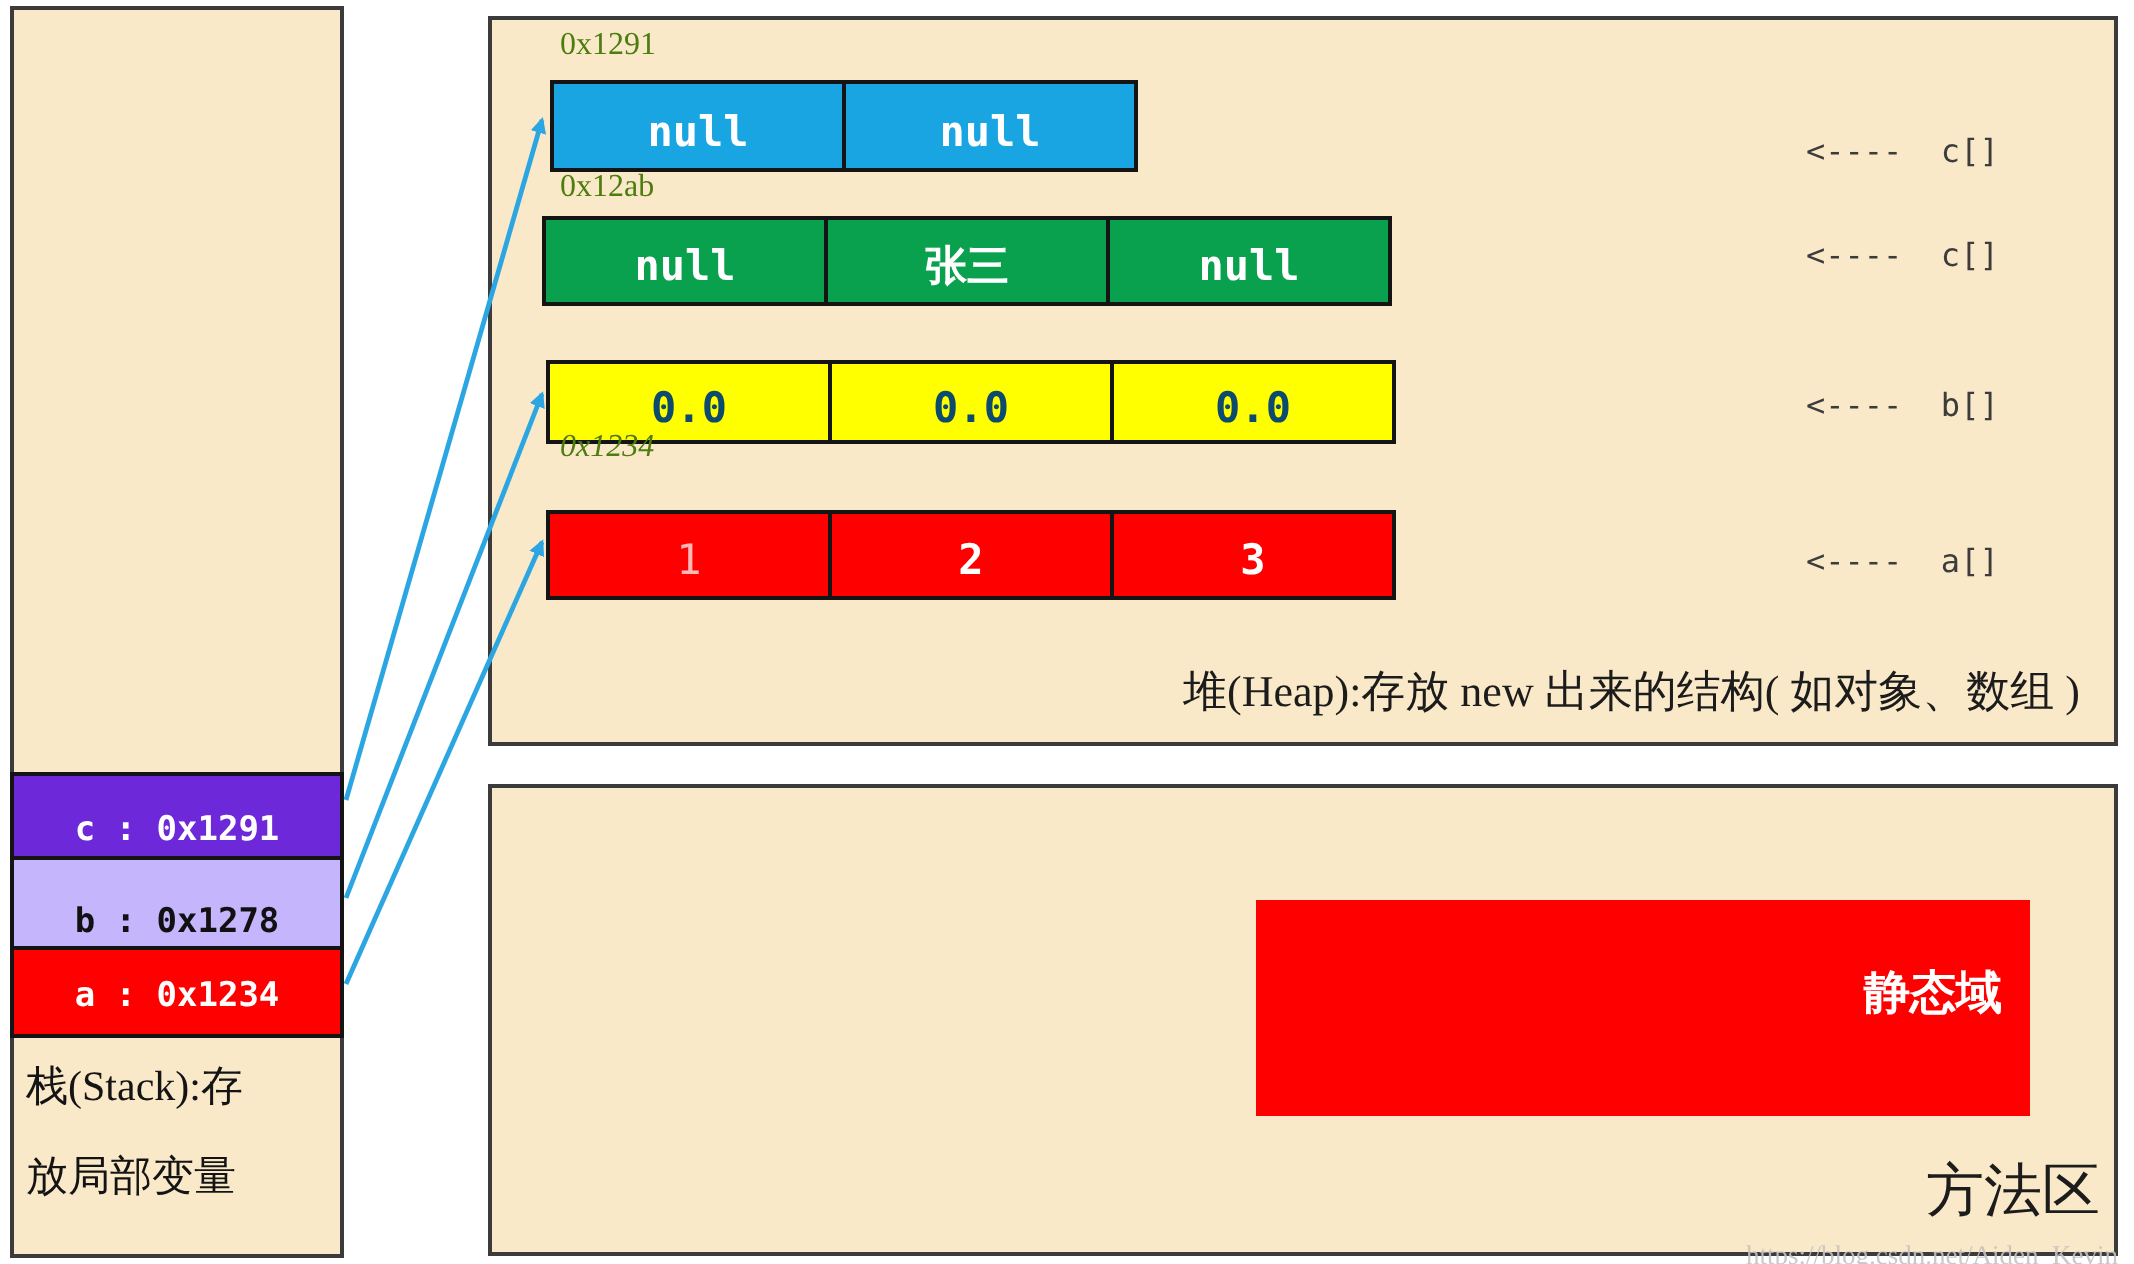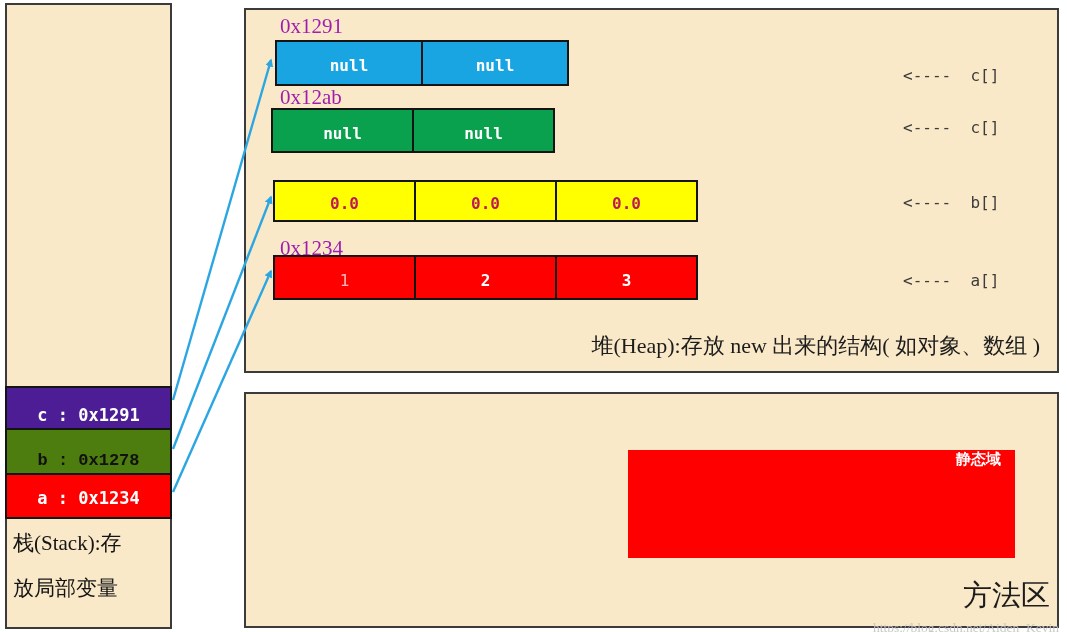--- a/index.html
+++ b/index.html
@@ -12,69 +12,69 @@
     position:absolute;background:#FAE9C8;border:2px solid #3b3b3b;box-sizing:border-box;
   }
   
   .stack-box{left:5px;top:3px;width:167px;height:626px;}
   .stack-cell{
     position:absolute;left:5px;width:167px;box-sizing:border-box;
     border:2px solid #141414;display:flex;align-items:center;justify-content:center;
     font-family:"DejaVu Sans Mono","Liberation Mono",monospace;
     font-weight:bold;font-size:17px;padding-top:4px;
   }
-  .stack-cell.c{top:386px;height:54px;background:#4c1d95;color:#ffffff;}
-  .stack-cell.b{top:428px;height:61px;background:#4d7c0f;color:#111111;font-family:Liberation Mono, monospace;}
+  .stack-cell.c{top:386px;height:54px;background:#6d28d9;color:#ffffff;}
+  .stack-cell.b{top:428px;height:61px;background:#c4b5fd;color:#111111;}
   .stack-cell.a{top:473px;height:46px;background:#FE0000;color:#ffffff;}
   .stack-caption{position:absolute;left:13px;color:#141414;font-size:21px;white-space:nowrap;}
   .stack-caption.l1{top:529px;}
   .stack-caption.l2{top:574px;}
   
   .heap-box{left:244px;top:8px;width:815px;height:365px;}
   .addr{
-    position:absolute;left:280px;font-size:21px;color:#a21caf;white-space:nowrap;
+    position:absolute;left:280px;font-size:16px;color:#4d7c0f;white-space:nowrap;
   }
-  .addr.a1{top:14px;} .addr.a2{top:85px;} .addr.a3{top:158px;margin-top:28px;} .addr.a4{top:236px;}
+  .addr.a1{top:14px;} .addr.a2{top:85px;} .addr.a3{top:158px;margin-top:28px;} .addr.a4{top:215px;font-style:italic;}
   .cellrow{position:absolute;display:flex;}
   .cellrow.r1{left:275px;top:40px;}
   .cellrow.r2{left:271px;top:108px;}
   .cellrow.r3{left:273px;top:180px;}
   .cellrow.r4{left:273px;top:255px;}
   .cell{
     box-sizing:border-box;border:2px solid #141414;margin-left:-2px;
     display:flex;align-items:center;justify-content:center;padding-top:5px;
     font-family:"DejaVu Sans Mono","Liberation Mono",monospace;
-    font-weight:bold;font-size:16px;
+    font-weight:bold;font-size:21px;
   }
   .cell:first-child{margin-left:0;}
   .r1 .cell{width:148px;height:46px;background:#18A5E2;color:#ffffff;}
   .r2 .cell{width:143px;height:45px;background:#09A04E;color:#ffffff;}
-  .r3 .cell{width:143px;height:42px;background:#FFFF00;color:#be185d;}
+  .r3 .cell{width:143px;height:42px;background:#FFFF00;color:#0c4a6e;}
   .r4 .cell{width:143px;height:45px;background:#FE0000;color:#ffffff;}
   .r4 .cell.dim{color:rgba(255,255,255,0.72);font-weight:normal;}
   .ptr{
     position:absolute;left:903px;font-size:16px;color:#3c3c3c;white-space:pre;
     font-family:"DejaVu Sans Mono","Liberation Mono",monospace;
   }
   .ptr.p1{top:66px;} .ptr.p2{top:118px;} .ptr.p3{top:193px;} .ptr.p4{top:271px;}
   .heap-caption{
     position:absolute;right:27px;top:331px;font-size:22px;color:#1c1c1c;white-space:nowrap;margin-left:40px;
   }
   
   .method-box{left:244px;top:392px;width:815px;height:236px;}
   .const-pool{
     position:absolute;left:285px;top:449px;width:278px;height:134px;border-radius:50%;
     background:#FFFF00;display:flex;align-items:center;justify-content:center;
     font-size:22px;color:#141414;
   }
   .static-field{
     position:absolute;left:628px;top:450px;width:387px;height:108px;background:#FE0000;
-    display:flex;align-items:flex-start;justify-content:flex-end;
+    display:flex;align-items:center;justify-content:flex-end;
     padding:0 14px 16px 0;box-sizing:border-box;
-    font-size:15px;font-weight:bold;color:#ffffff;
+    font-size:23px;font-weight:bold;color:#ffffff;
   }
   .method-caption{
     position:absolute;right:17px;top:576px;font-size:29px;color:#1c1c1c;white-space:nowrap;
   }
   .watermark{
     position:absolute;right:8px;top:620px;font-size:13.5px;color:rgba(195,195,195,0.9);
     font-family:Liberation Serif, serif;white-space:nowrap;
   }
   
   .arrows{position:absolute;left:0;top:0;width:1067px;height:632px;pointer-events:none;}
@@ -102,20 +102,21 @@
   <div class="addr a1">0x1291</div>
   <div class="cellrow r1">
     <div class="cell">null</div>
     <div class="cell">null</div>
   </div>
   <div class="ptr p1">&lt;----  c[]</div>
 
   <div class="addr a2">0x12ab</div>
   <div class="cellrow r2">
     <div class="cell">null</div>
+    <div class="cell">张三</div>
     <div class="cell">null</div>
   </div>
   <div class="ptr p2">&lt;----  c[]</div>
 
   <div class="addr a3">0x1278</div>
   <div class="cellrow r3">
     <div class="cell">0.0</div>
     <div class="cell">0.0</div>
     <div class="cell">0.0</div>
   </div>

